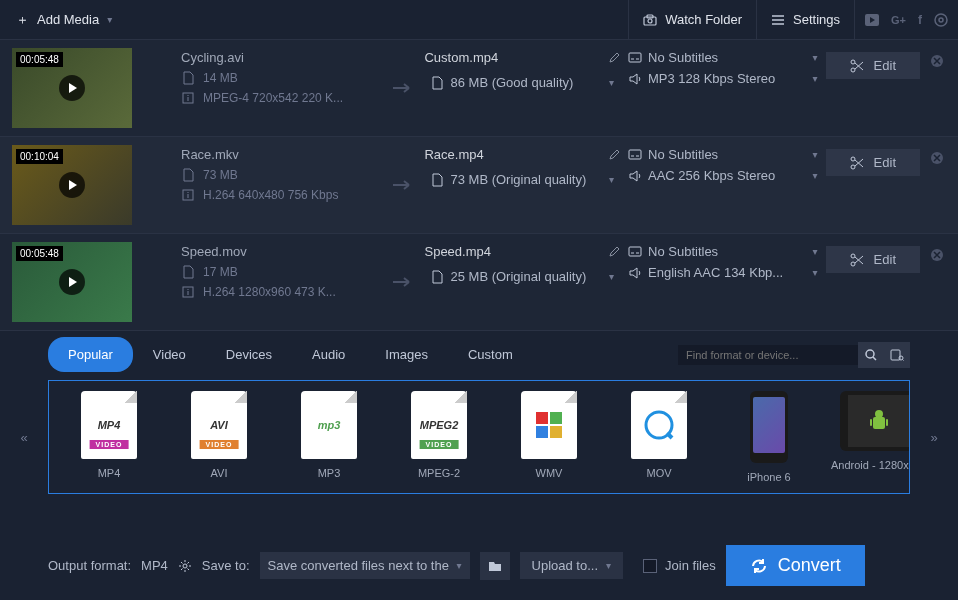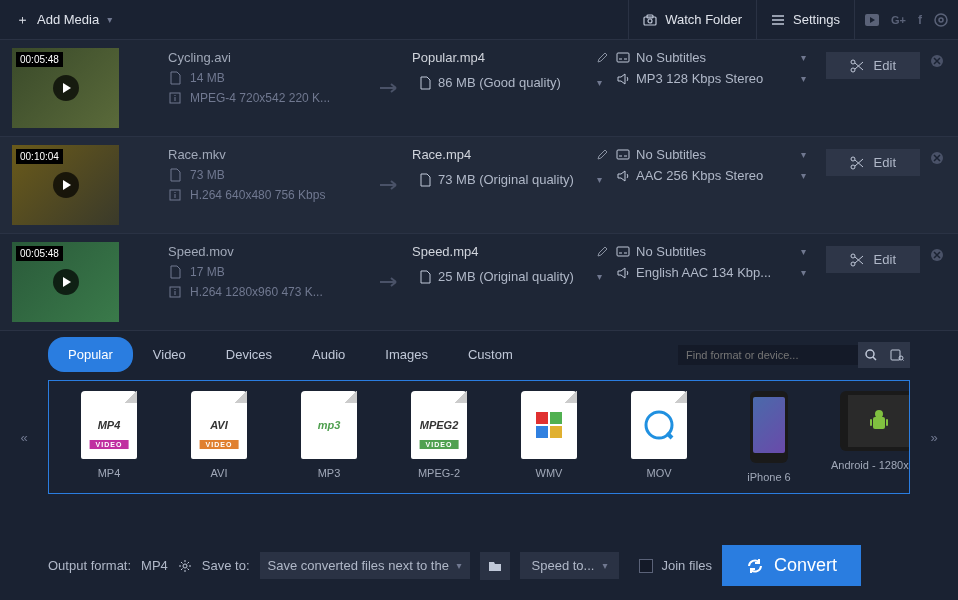--- a/index.html
+++ b/index.html
@@ -44,21 +44,21 @@
 .file-row {
   display: flex;
   align-items: stretch;
   padding: 8px 12px;
   border-bottom: 1px solid #2a3244;
   background: #222a3a;
   gap: 8px;
 }
 .file-row:nth-child(odd) { background: #1e2636; }
 .thumb {
-  width: 107px; height: 80px;
+  width: 120px; height: 80px;
   background: #0c1018;
   position: relative;
   flex-shrink: 0;
 }
 .thumb-dur {
   position: absolute; top: 4px; left: 4px;
   background: #000; color: #fff;
   font-size: 10px; padding: 2px 4px;
 }
 .thumb-play {
@@ -342,21 +342,21 @@
         <span>MPEG-4 720x542 220 K...</span>
       </div>
     </div>
     <div class="arrow">
       <svg width="24" height="12" viewBox="0 0 24 12">
           <path d="M2 6h16m0 0l-5-4m5 4l-5 4" stroke="#4a5268" stroke-width="2" fill="none"></path>
         </svg>
     </div>
     <div class="dst-col">
       <div class="dst-row">
-        <span class="dst-name">Popular.mp4</span>
+        <span class="dst-name">Custom.mp4</span>
         <span class="edit-ico">
             <svg width="12" height="12" viewBox="0 0 12 12">
               <path d="M2 10l1-3 6-6 2 2-6 6-3 1z" fill="none" stroke="#8890a0"></path>
             </svg>
           </span>
       </div>
       <div class="dd-sm">
         <span class="icon">
             <svg width="12" height="14" viewBox="0 0 12 14">
               <path d="M2 1h6l3 3v9H2z" fill="none" stroke="#c0c8d8"></path>
@@ -717,21 +717,21 @@
     <div class="save-dd">
       <span>Save converted files next to the o</span>
       <span class="chev">▾</span>
     </div>
     <div class="folder-btn">
       <svg width="14" height="12" viewBox="0 0 14 12">
           <path d="M1 2h5l1 2h6v7H1z" fill="#c0c8d8"></path>
         </svg>
     </div>
     <div class="upload-dd">
-      <span>Speed to...</span>
+      <span>Upload to...</span>
       <span class="chev">▾</span>
     </div>
     <div class="save-spacer"></div>
     <div class="join-files">
       <div class="cb"></div>
       <span>Join files</span>
     </div>
     <div class="convert-btn">
       <span>
         <svg width="18" height="18" viewBox="0 0 18 18">

